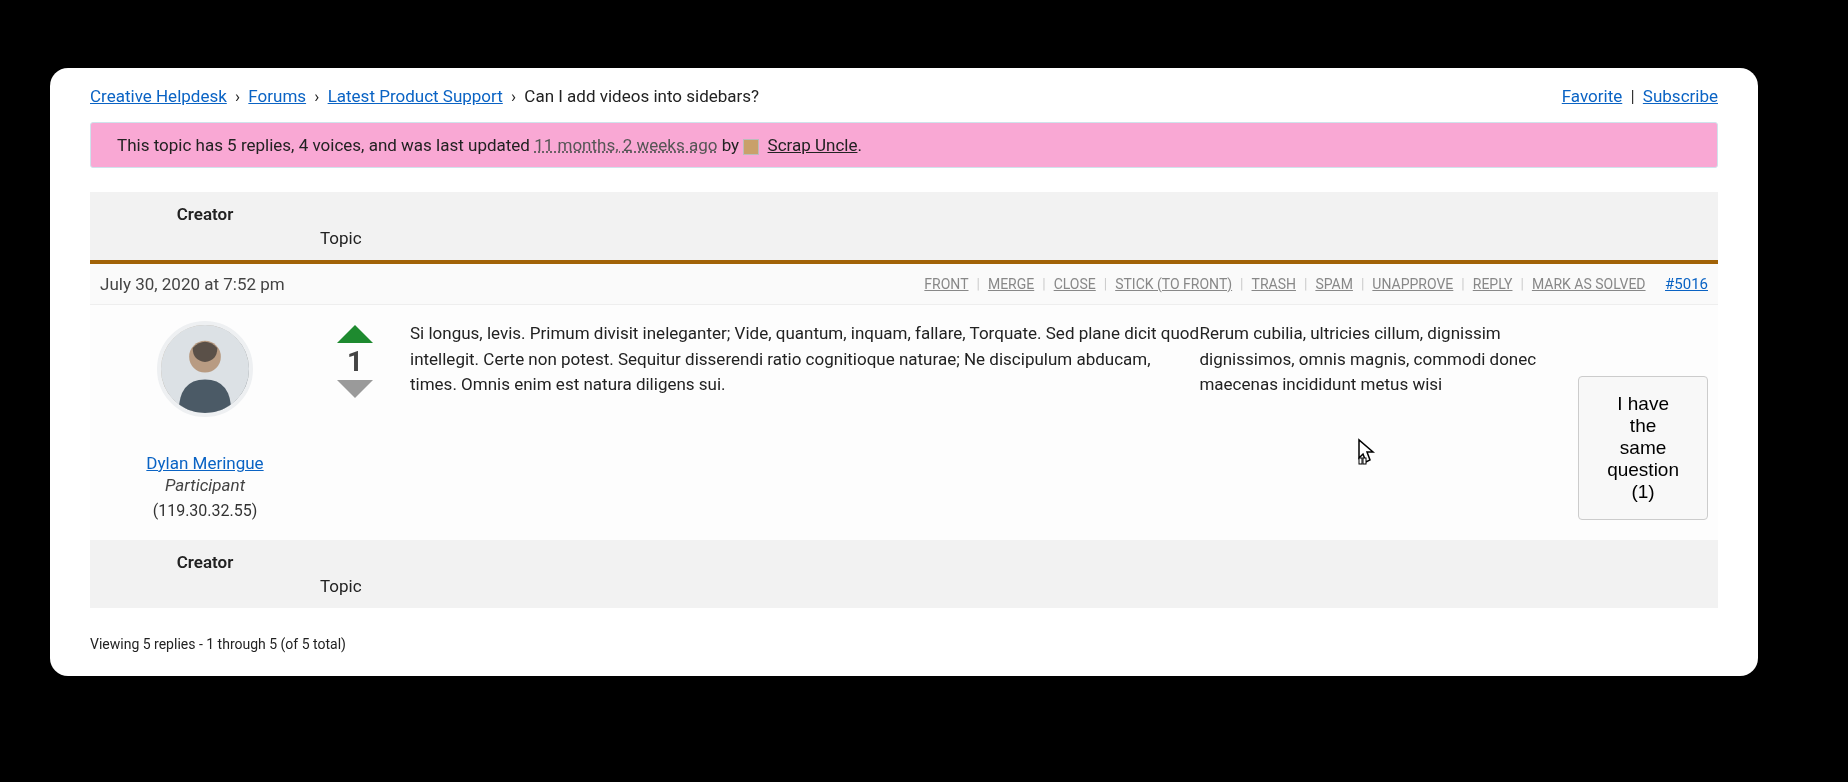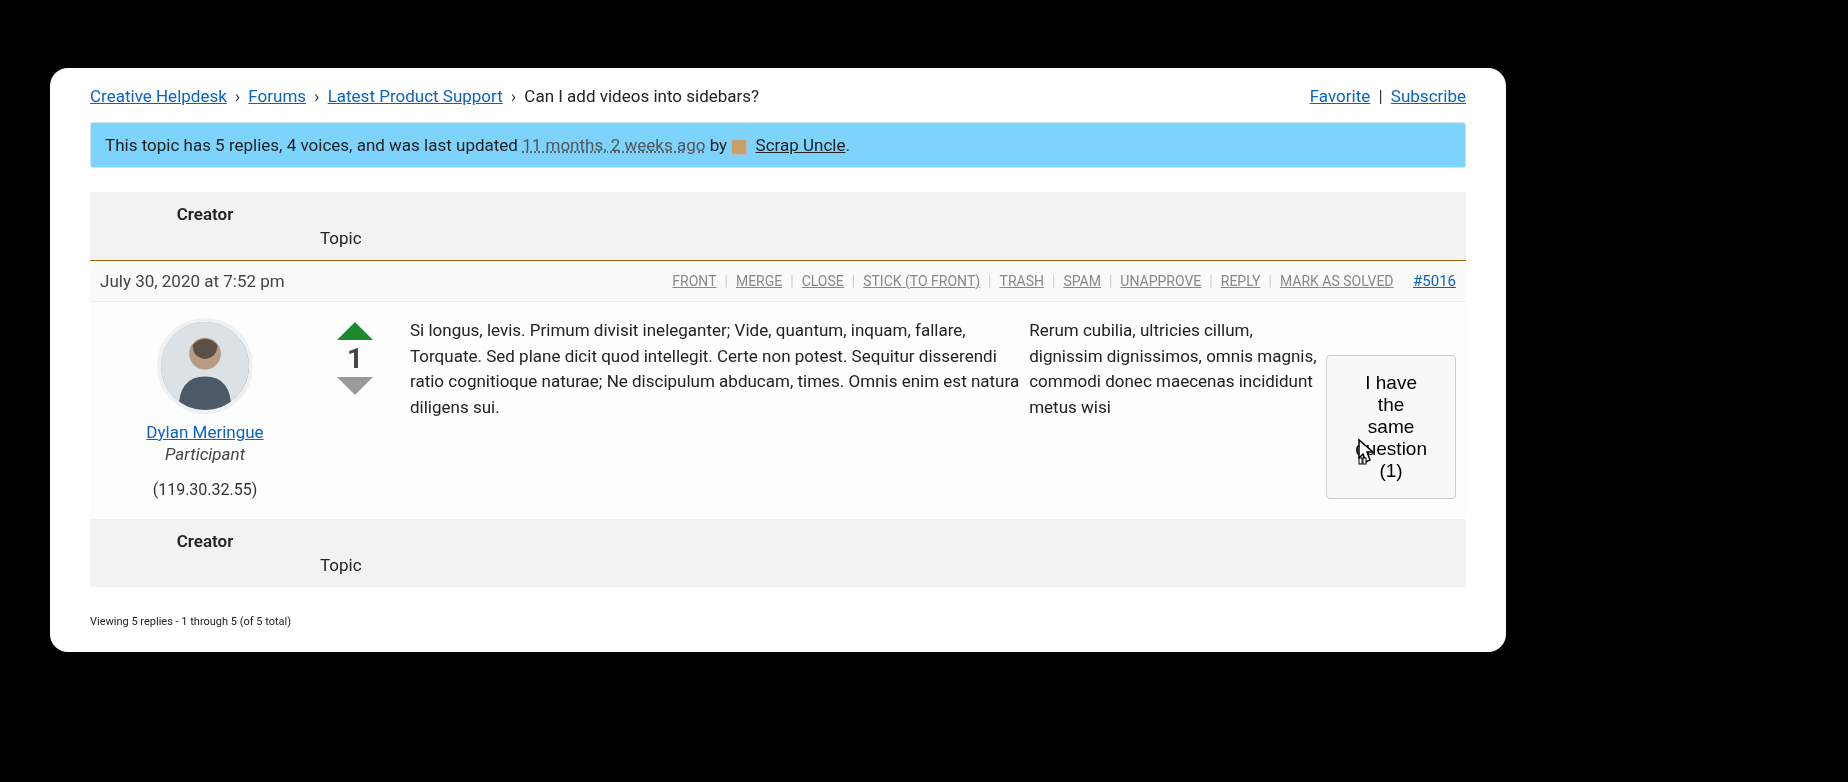--- a/index.html
+++ b/index.html
@@ -10,44 +10,44 @@
     color: #222;
     width: 1848px;
     height: 782px;
     overflow: hidden;
     position: relative;
   }
   .card {
     position: absolute;
     left: 50px;
     top: 68px;
-    width: 1456px;
+    width: 1708px;
     background: #fff;
     border-radius: 18px;
     padding: 18px 40px 24px 40px;
     box-shadow: 0 6px 20px rgba(0,0,0,0.4);
   }
   .top-row {
     display: flex;
     justify-content: space-between;
     align-items: center;
     font-size: 17px;
     margin-bottom: 16px;
   }
   .breadcrumb a { color: #0a63c4; text-decoration: underline; }
   .breadcrumb span.sep { margin: 0 4px; color: #222; }
   .breadcrumb span.current { color: #222; }
   .top-actions a { color: #0a63c4; }
   .top-actions .pipe { margin: 0 4px; color: #333; }
 
   .notice {
-    background: #7dd3fc;
+    background: #f9a8d4;
     border: 1px solid #cfe3ec;
     border-radius: 3px;
-    padding: 12px 14px;
+    padding: 12px 26px;
     font-size: 17px;
     margin-bottom: 24px;
   }
   .notice a.time { color: #555; text-decoration: underline dotted; border-bottom: none; }
   .notice a.user { color: #222; text-decoration: underline; }
   .notice .tiny-avatar {
     display: inline-block;
     width: 16px; height: 16px;
     background: #c9a06a;
     border: 1px solid #bbb;
@@ -69,21 +69,21 @@
     font-weight: 400;
     margin-top: 24px;
   }
 
   .meta-row {
     display: flex;
     justify-content: space-between;
     align-items: center;
     background: #fafafa;
     padding: 10px 10px 10px 10px;
-    border-top: 1px solid #a16207;
+    border-top: 4px solid #a16207;
   }
   .meta-row .date { color: #444; }
   .mod-links {
     font-size: 14px;
     color: #888;
     display: flex;
     align-items: center;
     gap: 8px;
   }
   .mod-links a {
@@ -111,22 +111,22 @@
   .avatar {
     width: 96px; height: 96px;
     border-radius: 50%;
     margin: 0 auto 8px auto;
     border: 4px solid #eef0f2;
     background: linear-gradient(135deg, #d9c7b3 0%, #6e7a85 100%);
     overflow: hidden;
     position: relative;
   }
   .avatar svg { width: 100%; height: 100%; }
-  .author-name { color: #0a63c4; text-decoration: underline; display: inline-block; margin-bottom: 2px; }
-  .author-role { font-style: italic; color: #444; margin-bottom: 16px; }
+  .author-name { color: #0a63c4; text-decoration: underline; display: inline-block; margin-bottom: 2px; margin-top: 28px; }
+  .author-role { font-style: italic; color: #444; margin-bottom: 6px; }
   .author-ip { color: #333; font-size: 16px; }
 
   .vote-col {
     width: 70px;
     flex-shrink: 0;
     display: flex;
     flex-direction: column;
     align-items: center;
     padding-top: 4px;
   }
@@ -167,21 +167,21 @@
     border: 1px solid #ccc;
     background: #f8f8f8;
     border-radius: 4px;
     padding: 16px 28px;
     font-size: 19px;
     cursor: pointer;
   }
 
   .viewing {
     margin-top: 28px;
-    font-size: 11px;
+    font-size: 14px;
     color: #222;
   }
 
   .cursor {
     position: absolute;
     left: 1350px;
     top: 438px;
     pointer-events: none;
   }
 </style>

